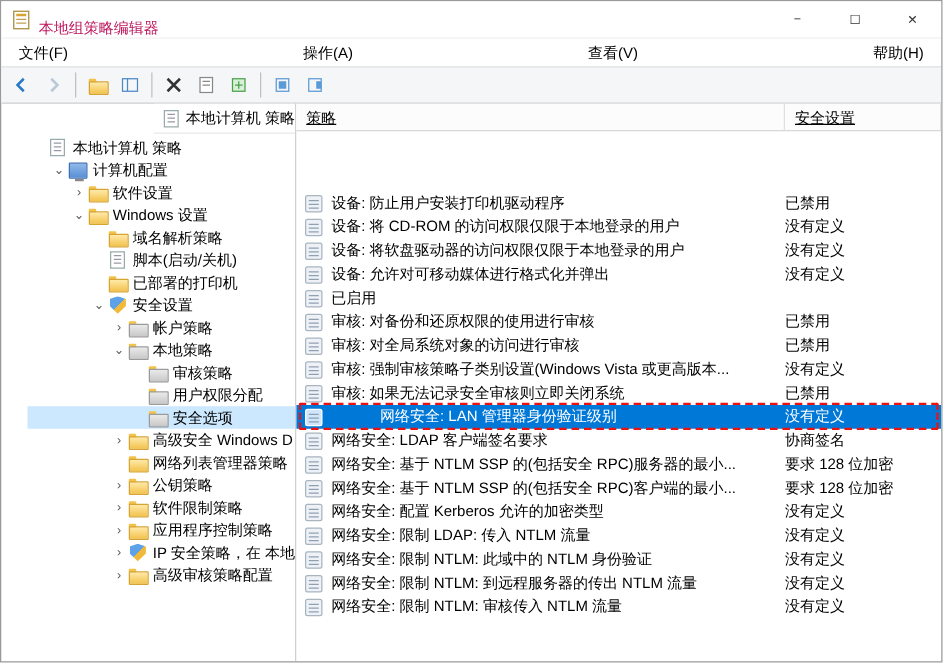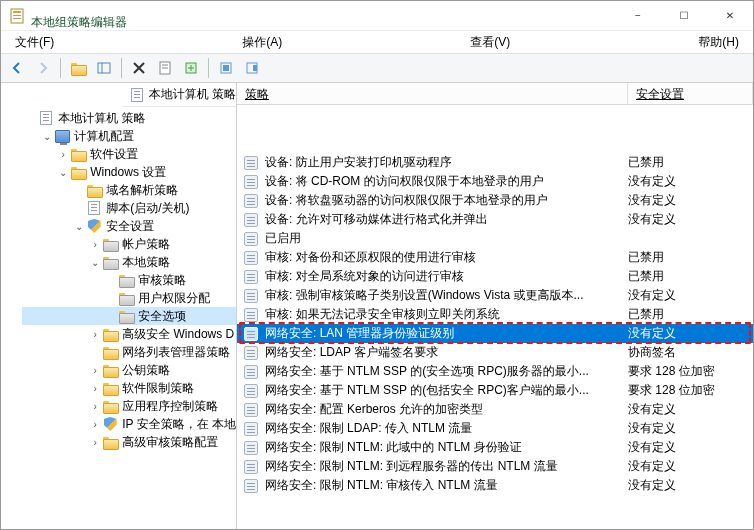--- a/index.html
+++ b/index.html
@@ -19,21 +19,21 @@
   
   .titlebar {
     height: 30px;
     background: #fff;
     display: flex;
     align-items: center;
     padding-left: 8px;
     border-bottom: 1px solid #eee;
   }
   .titlebar .icon { width: 16px; height: 16px; margin-right: 6px; }
-  .titlebar .title { flex: 1; font-size: 12px; color: #14532d; margin-top: 14px; }
+  .titlebar .title { flex: 1; font-size: 12px; color: #be185d; margin-top: 14px; }
   .winbtns { display: flex; height: 100%; }
   .winbtn { width: 46px; display:flex; align-items:center; justify-content:center; font-family: "Segoe UI Symbol", sans-serif; font-size: 10px; color:#333; }
   
   .menubar {
     height: 22px;
     display: flex;
     align-items: center;
     padding: 0 4px;
     background: #fff;
     gap: 2px;
@@ -86,21 +86,21 @@
   .scroll-item::after{content:"";position:absolute;top:3px;left:2px;right:2px;height:1px;background:#8ea0b2;box-shadow:0 3px 0 #8ea0b2,0 6px 0 #8ea0b2;}
   
   .list-headers { height:22px; display:flex; border-bottom:1px solid #d8d8d8; background:#fcfcfc;text-decoration:underline;}
   .list-headers .hcol { padding:3px 8px; border-right:1px solid #e0e0e0; font-size:12px; }
   .hcol.c1{ flex:1; } .hcol.c2{ width:125px; }
   .list-body { flex:1; overflow:auto; position:relative;margin-top:48px;}
   .list-row { display:flex; align-items:center; height:19px; padding-left:6px; white-space:nowrap; cursor:default;}
   .list-row .licon { width:16px; height:16px; margin-right:6px; display:flex; align-items:center; justify-content:center;}
   .list-row .c1 { flex:1; overflow:hidden; text-overflow:ellipsis; }
   .list-row .c2 { width:125px; }
-  .list-row.selected { background:#0078d7; color:#fff; }
+  .list-row.selected { background:#0078d7; color:#fff;gap:39px; }
   .list-row.selected .scroll-item{ background:#cfe6fb; border-color:#fff;}
   .highlight-box {
     position:absolute;
     border:2px dashed #e11;
     pointer-events:none;
     border-radius:2px;
   }
   
   ::-webkit-scrollbar{width:16px;height:16px}
   ::-webkit-scrollbar-track{background:#f0f0f0}
@@ -234,20 +234,27 @@
           <span>域名解析策略</span>
         </div>
         <div class="tree-row indent3">
           <span class="tw"></span>
           <span class="ticon">
             <span class="doc"></span>
           </span>
           <span>脚本(启动/关机)</span>
         </div>
         <div class="tree-row indent3">
+          <span class="tw"></span>
+          <span class="ticon">
+            <span class="folder"></span>
+          </span>
+          <span>已部署的打印机</span>
+        </div>
+        <div class="tree-row indent3">
           <span class="tw">⌄</span>
           <span class="ticon">
             <span class="shield"></span>
           </span>
           <span>安全设置</span>
         </div>
         <div class="tree-row indent4">
           <span class="tw">›</span>
           <span class="ticon">
             <span class="folder gear"></span>
@@ -413,21 +420,21 @@
           <span class="licon">
             <span class="scroll-item"></span>
           </span>
           <span class="c1">网络安全: LDAP 客户端签名要求</span>
           <span class="c2">协商签名</span>
         </div>
         <div class="list-row">
           <span class="licon">
             <span class="scroll-item"></span>
           </span>
-          <span class="c1">网络安全: 基于 NTLM SSP 的(安全选项 RPC)服务器的最小...</span>
+          <span class="c1">网络安全: 基于 NTLM SSP 的(包括安全 RPC)服务器的最小...</span>
           <span class="c2">要求 128 位加密</span>
         </div>
         <div class="list-row">
           <span class="licon">
             <span class="scroll-item"></span>
           </span>
           <span class="c1">网络安全: 基于 NTLM SSP 的(包括安全 RPC)客户端的最小...</span>
           <span class="c2">要求 128 位加密</span>
         </div>
         <div class="list-row">

